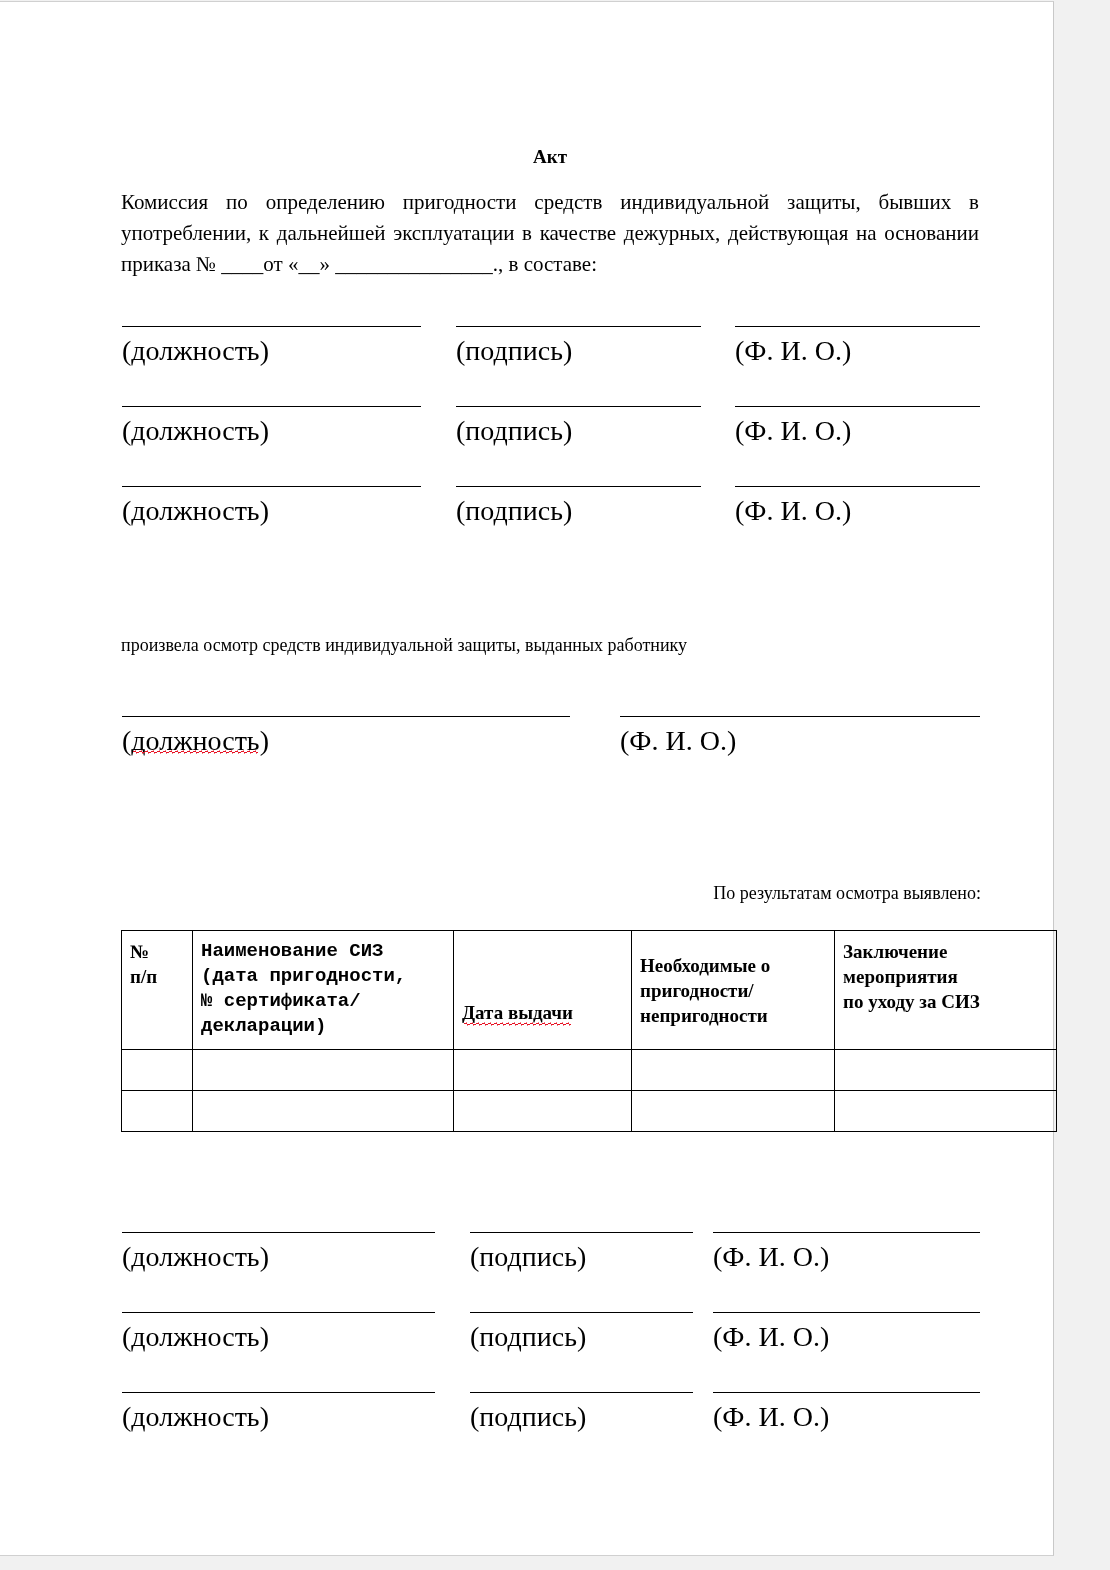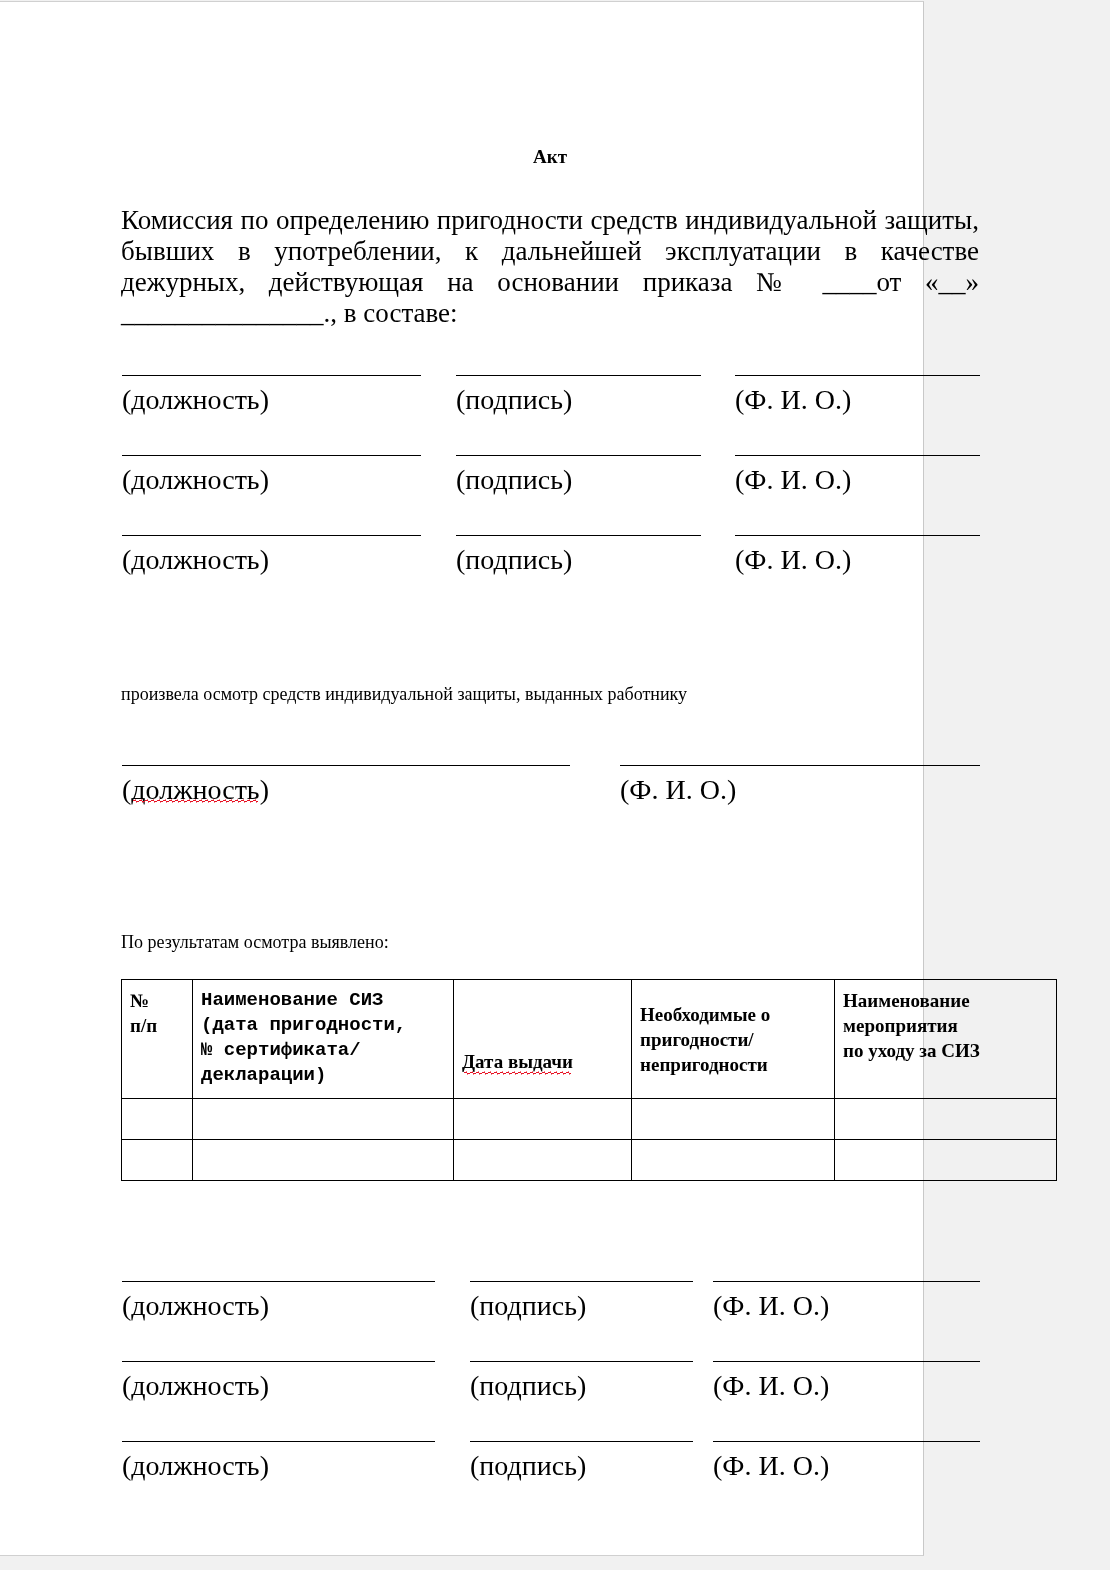--- a/index.html
+++ b/index.html
@@ -13,21 +13,21 @@
     background: #f1f1f1;
     font-family: "Liberation Serif", "DejaVu Serif", serif;
     color: #000;
     overflow: hidden;
   }
 
   .page {
     position: absolute;
     left: 0;
     top: 1px;
-    width: 924px;
+    width: 1054px;
     height: 1555px;
     background: #ffffff;
     border-top: 1px solid #d0d0d0;
     border-right: 1px solid #c8c8c8;
     border-bottom: 1px solid #d0d0d0;
     box-sizing: border-box;
   }
 
   .content {
     position: absolute;
@@ -43,22 +43,22 @@
     font-size: 19px;
     line-height: 29px;
     margin-top: 140px;
     width: 858px;
   }
   .doc-title .line1 { display: block; }
   .doc-title .line2 { display: block; }
 
   
   .intro {
-    margin-top: 34px;
-    font-size: 27px;
+    margin-top: 16px;
+    font-size: 21px;
     line-height: 31px;
     text-align: justify;
     text-justify: inter-word;
     width: 858px;
   }
 
   
   .sig-block {
     position: relative;
     width: 860px;
@@ -212,21 +212,21 @@
           <div class="sig-line"></div>
           <div class="sig-cap">(<span class="sq">должность</span>)</div>
         </div>
         <div class="sig-field" style="left:499px; width:360px;">
           <div class="sig-line"></div>
           <div class="sig-cap">(Ф. И. О.)</div>
         </div>
       </div>
     </div>
 
-    <div class="body-text" style="margin-top:72px;">По результатам осмотра выявлено:</div>
+    <div class="body-text" style="margin-top:72px;text-align:right;">По результатам осмотра выявлено:</div>
 
     <table class="siz-table" style="margin-top:22px;">
       <thead>
         <tr>
           <th class="col-num">
             <span>№</span><br>
             <span>п/п</span>
           </th>
           <th class="col-name">
             <span>Наименование СИЗ</span><br>
@@ -236,21 +236,21 @@
           </th>
           <th class="col-date vcenter">
             <span class="sq nowrap">Дата выдачи</span>
           </th>
           <th class="col-concl vcenter">
             <span>Необходимые о</span><br>
             <span>пригодности/</span><br>
             <span>непригодности</span>
           </th>
           <th class="col-care">
-            <span>Наименование</span><br>
+            <span>Заключение</span><br>
             <span>мероприятия</span><br>
             <span>по уходу за СИЗ</span>
           </th>
         </tr>
       </thead>
       <tbody>
         <tr>
           <td class="data-cell"></td>
           <td class="data-cell"></td>
           <td class="data-cell"></td>

